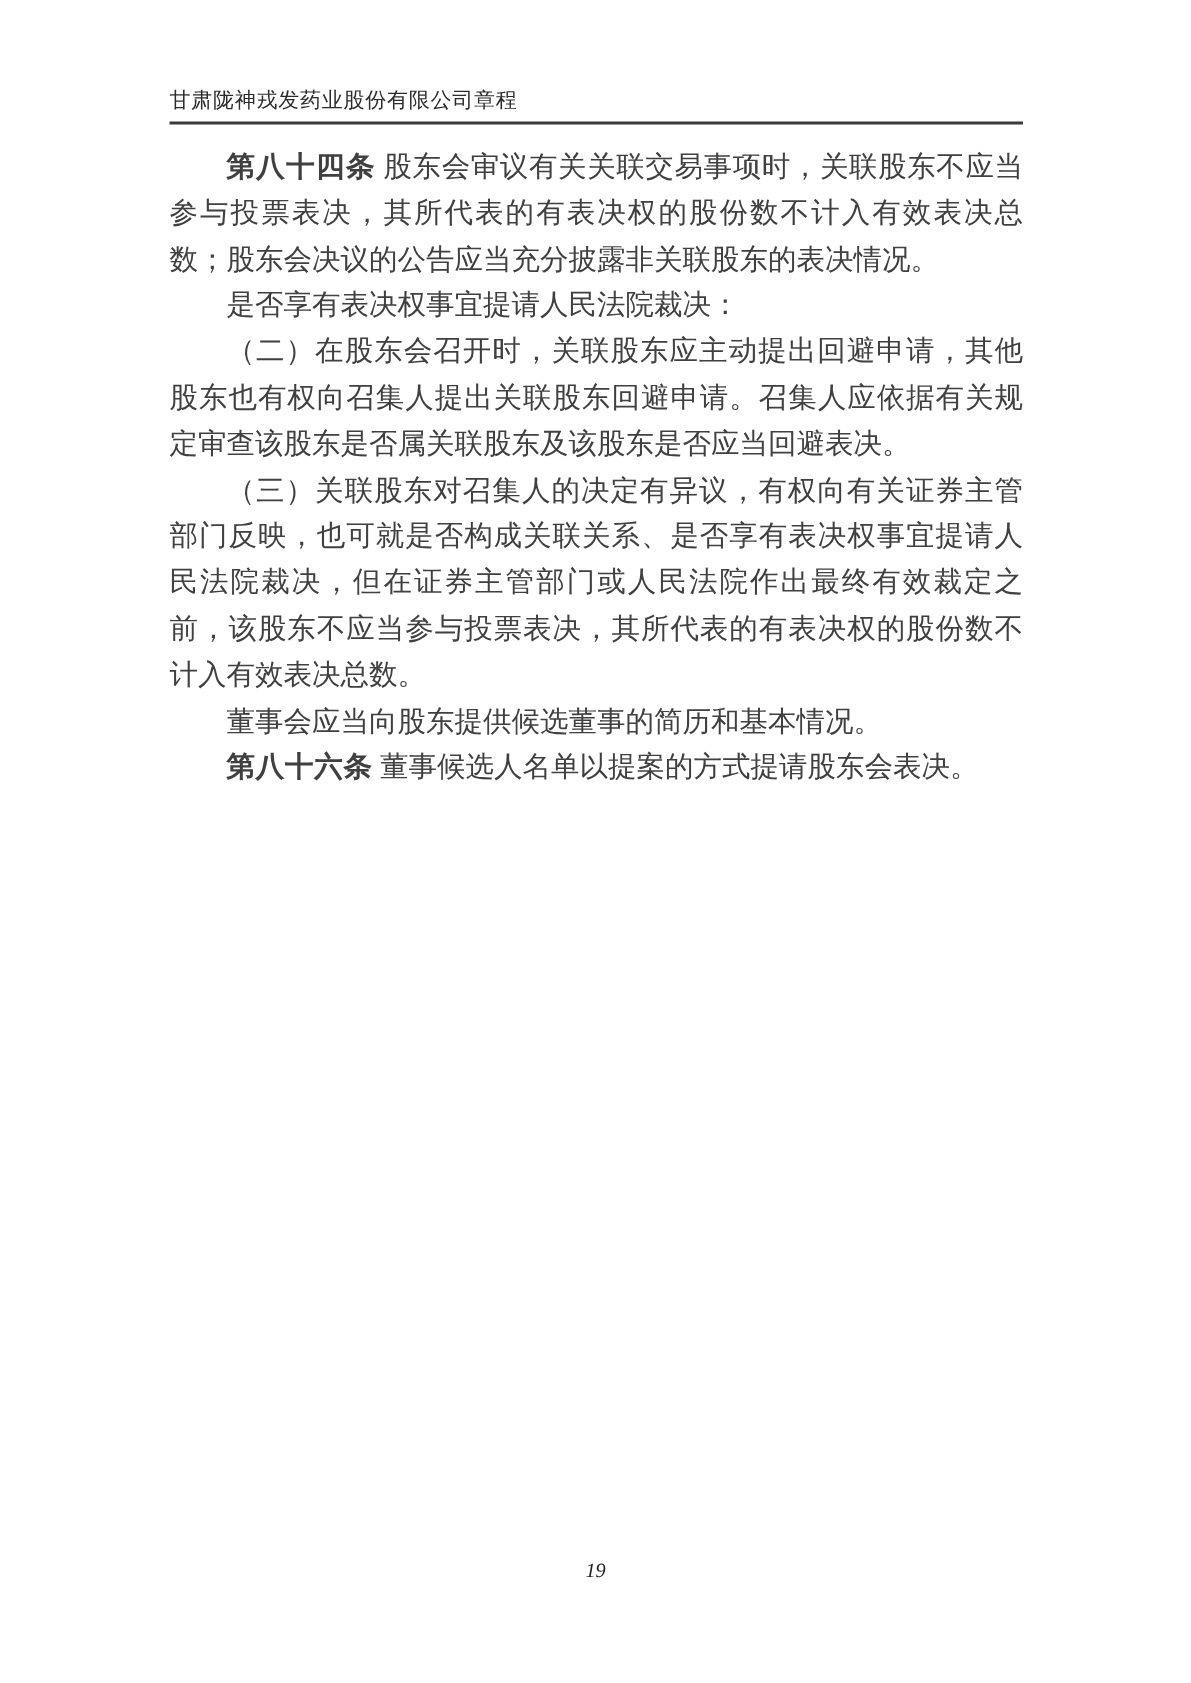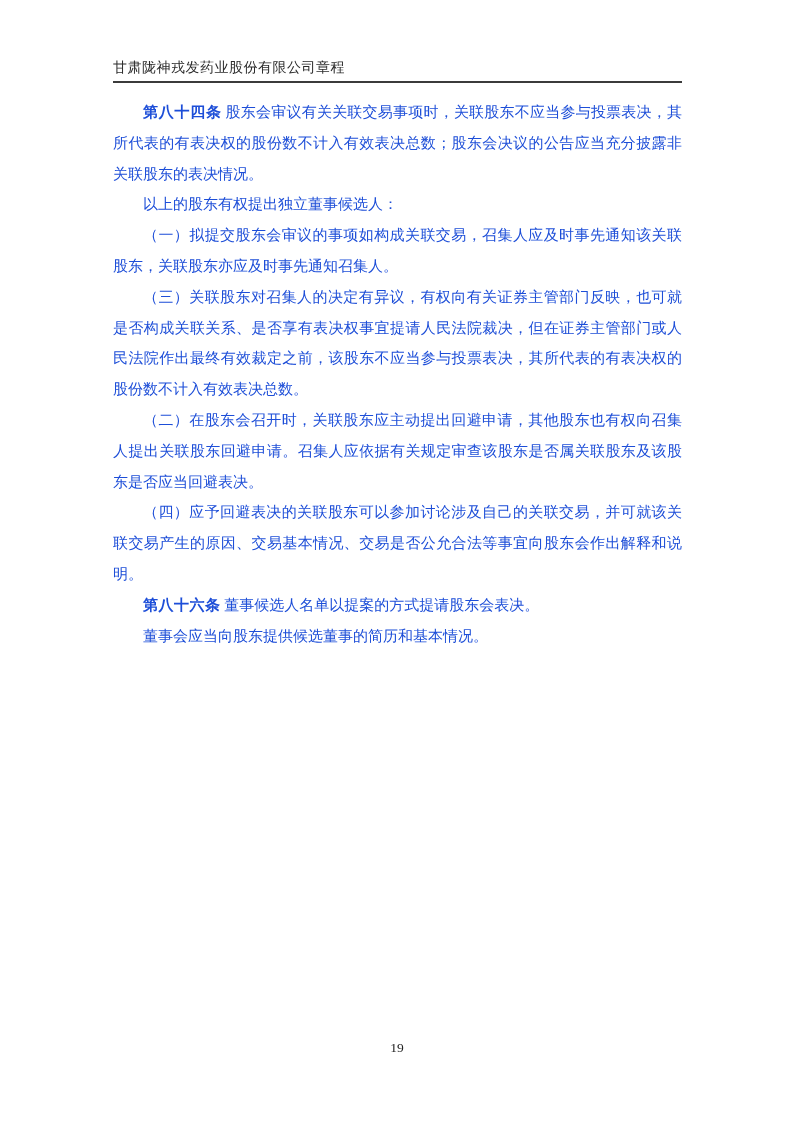--- a/index.html
+++ b/index.html
@@ -28,57 +28,56 @@
     line-height: 18px;
   }
   .doc-body {
     position: absolute;
     left: 113px;
     width: 569px;
     top: 97px;
     text-align: justify;
   }
   .para {
-    font-size: 15px;
+    font-size: 19px;
     line-height: 30.8px;
     text-indent: 2em;
-    color: #1d4ed8;
+    color: #404040;
     word-break: break-all;
   }
   .para b.article-no {
     font-weight: bold;
     letter-spacing: 0.5px;
   }
   .footer {
     position: absolute;
     left: 0;
     width: 100%;
     top: 1038px;
     text-align: center;
   }
   .page-number {
     font-size: 13.5px;
     color: #222222;
+    font-style: italic;
   }
 </style>
 </head>
 <body>
 
 <div class="page">
   <div class="header">
     <div class="header-title">甘肃陇神戎发药业股份有限公司章程</div>
   </div>
 
   <div class="doc-body" id="doc-body">
       <p class="para"><b class="article-no">第八十四条</b> 股东会审议有关关联交易事项时，关联股东不应当参与投票表决，其所代表的有表决权的股份数不计入有效表决总数；股东会决议的公告应当充分披露非关联股东的表决情况。</p>
-      <p class="para">以上的股东有权提出独立董事候选人：</p>
-      <p class="para">（一）拟提交股东会审议的事项如构成关联交易，召集人应及时事先通知该关联股东，关联股东亦应及时事先通知召集人。</p>
+      <p class="para">是否享有表决权事宜提请人民法院裁决：</p>
+      <p class="para">（二）在股东会召开时，关联股东应主动提出回避申请，其他股东也有权向召集人提出关联股东回避申请。召集人应依据有关规定审查该股东是否属关联股东及该股东是否应当回避表决。</p>
       <p class="para">（三）关联股东对召集人的决定有异议，有权向有关证券主管部门反映，也可就是否构成关联关系、是否享有表决权事宜提请人民法院裁决，但在证券主管部门或人民法院作出最终有效裁定之前，该股东不应当参与投票表决，其所代表的有表决权的股份数不计入有效表决总数。</p>
-      <p class="para">（二）在股东会召开时，关联股东应主动提出回避申请，其他股东也有权向召集人提出关联股东回避申请。召集人应依据有关规定审查该股东是否属关联股东及该股东是否应当回避表决。</p>
-      <p class="para">（四）应予回避表决的关联股东可以参加讨论涉及自己的关联交易，并可就该关联交易产生的原因、交易基本情况、交易是否公允合法等事宜向股东会作出解释和说明。</p>
+      <p class="para">董事会应当向股东提供候选董事的简历和基本情况。</p>
       <p class="para"><b class="article-no">第八十六条</b> 董事候选人名单以提案的方式提请股东会表决。</p>
-      <p class="para">董事会应当向股东提供候选董事的简历和基本情况。</p>
     </div>
 
   <div class="footer">
     <span class="page-number">19</span>
   </div>
 </div>
 
 </body></html>

